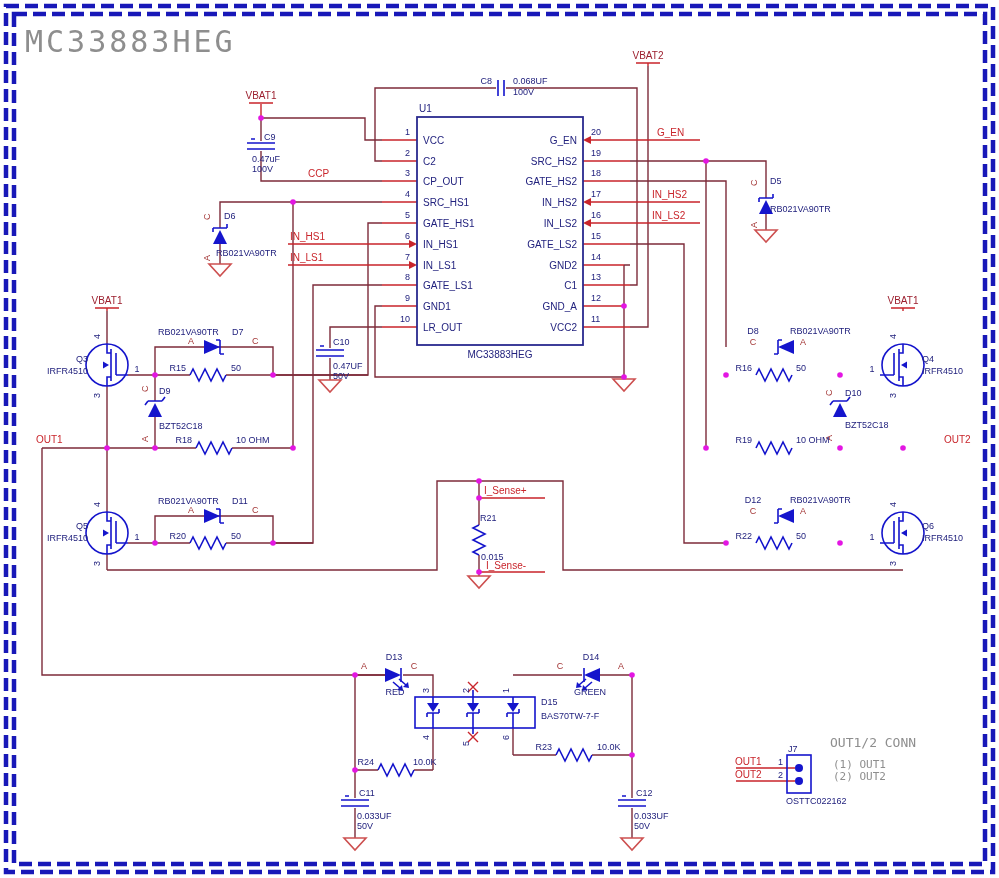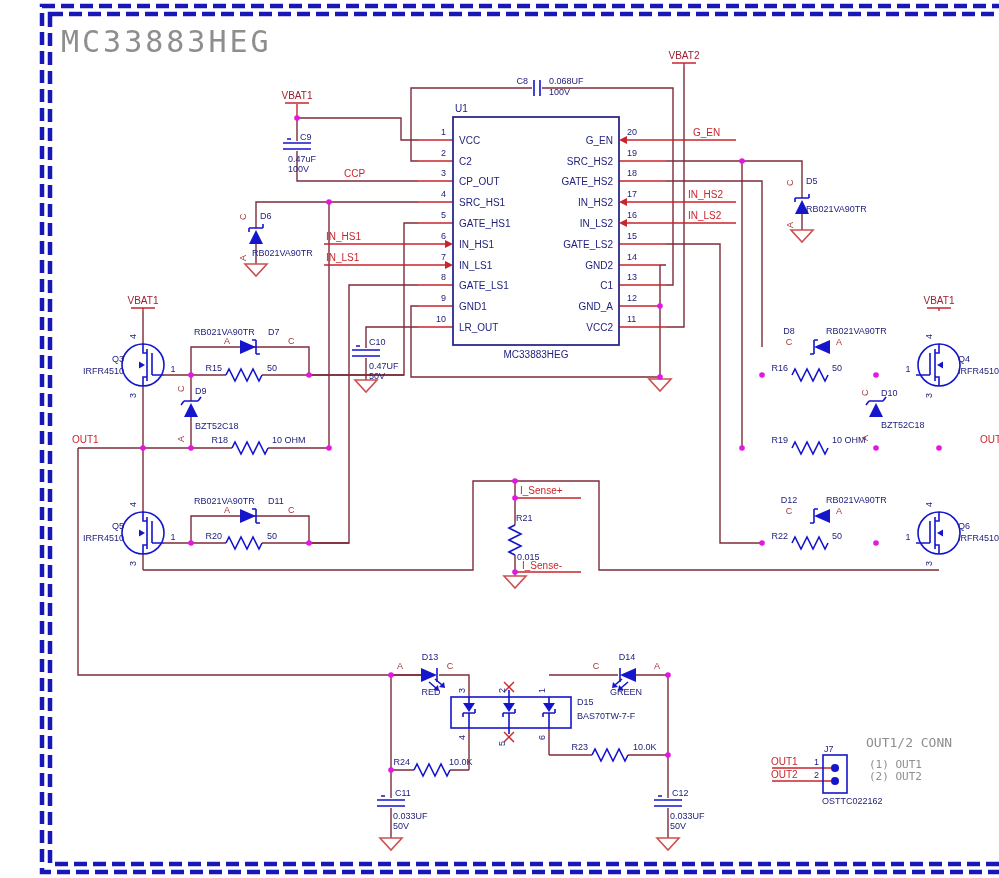--- a/index.html
+++ b/index.html
@@ -1,16 +1,16 @@
 <!DOCTYPE html>
 <html><head>
 <meta charset="utf-8">
 <style>
   html,body{margin:0;padding:0;background:#ffffff;}
-  .page{width:951px;height:878px;position:relative;background:#ffffff;margin-left:36px;}
+  .page{width:951px;height:878px;position:relative;background:#ffffff;}
   svg text{font-family:"Liberation Sans",sans-serif;}
   .mono{font-family:"DejaVu Sans Mono",monospace;}
   .w{stroke:#7d2b3a;stroke-width:1.4;fill:none;}
   .r{stroke:#c9252b;stroke-width:1.4;fill:none;}
   .b{stroke:#1515cc;stroke-width:1.6;fill:none;}
   .bf{fill:#1515cc;stroke:none;}
   .icb{stroke:#2a2a8e;stroke-width:1.8;fill:none;}
   .gnd{stroke:#cd5050;stroke-width:1.6;fill:none;}
   .dot{fill:#e316e3;}
   .arr{fill:#c9252b;stroke:none;}

